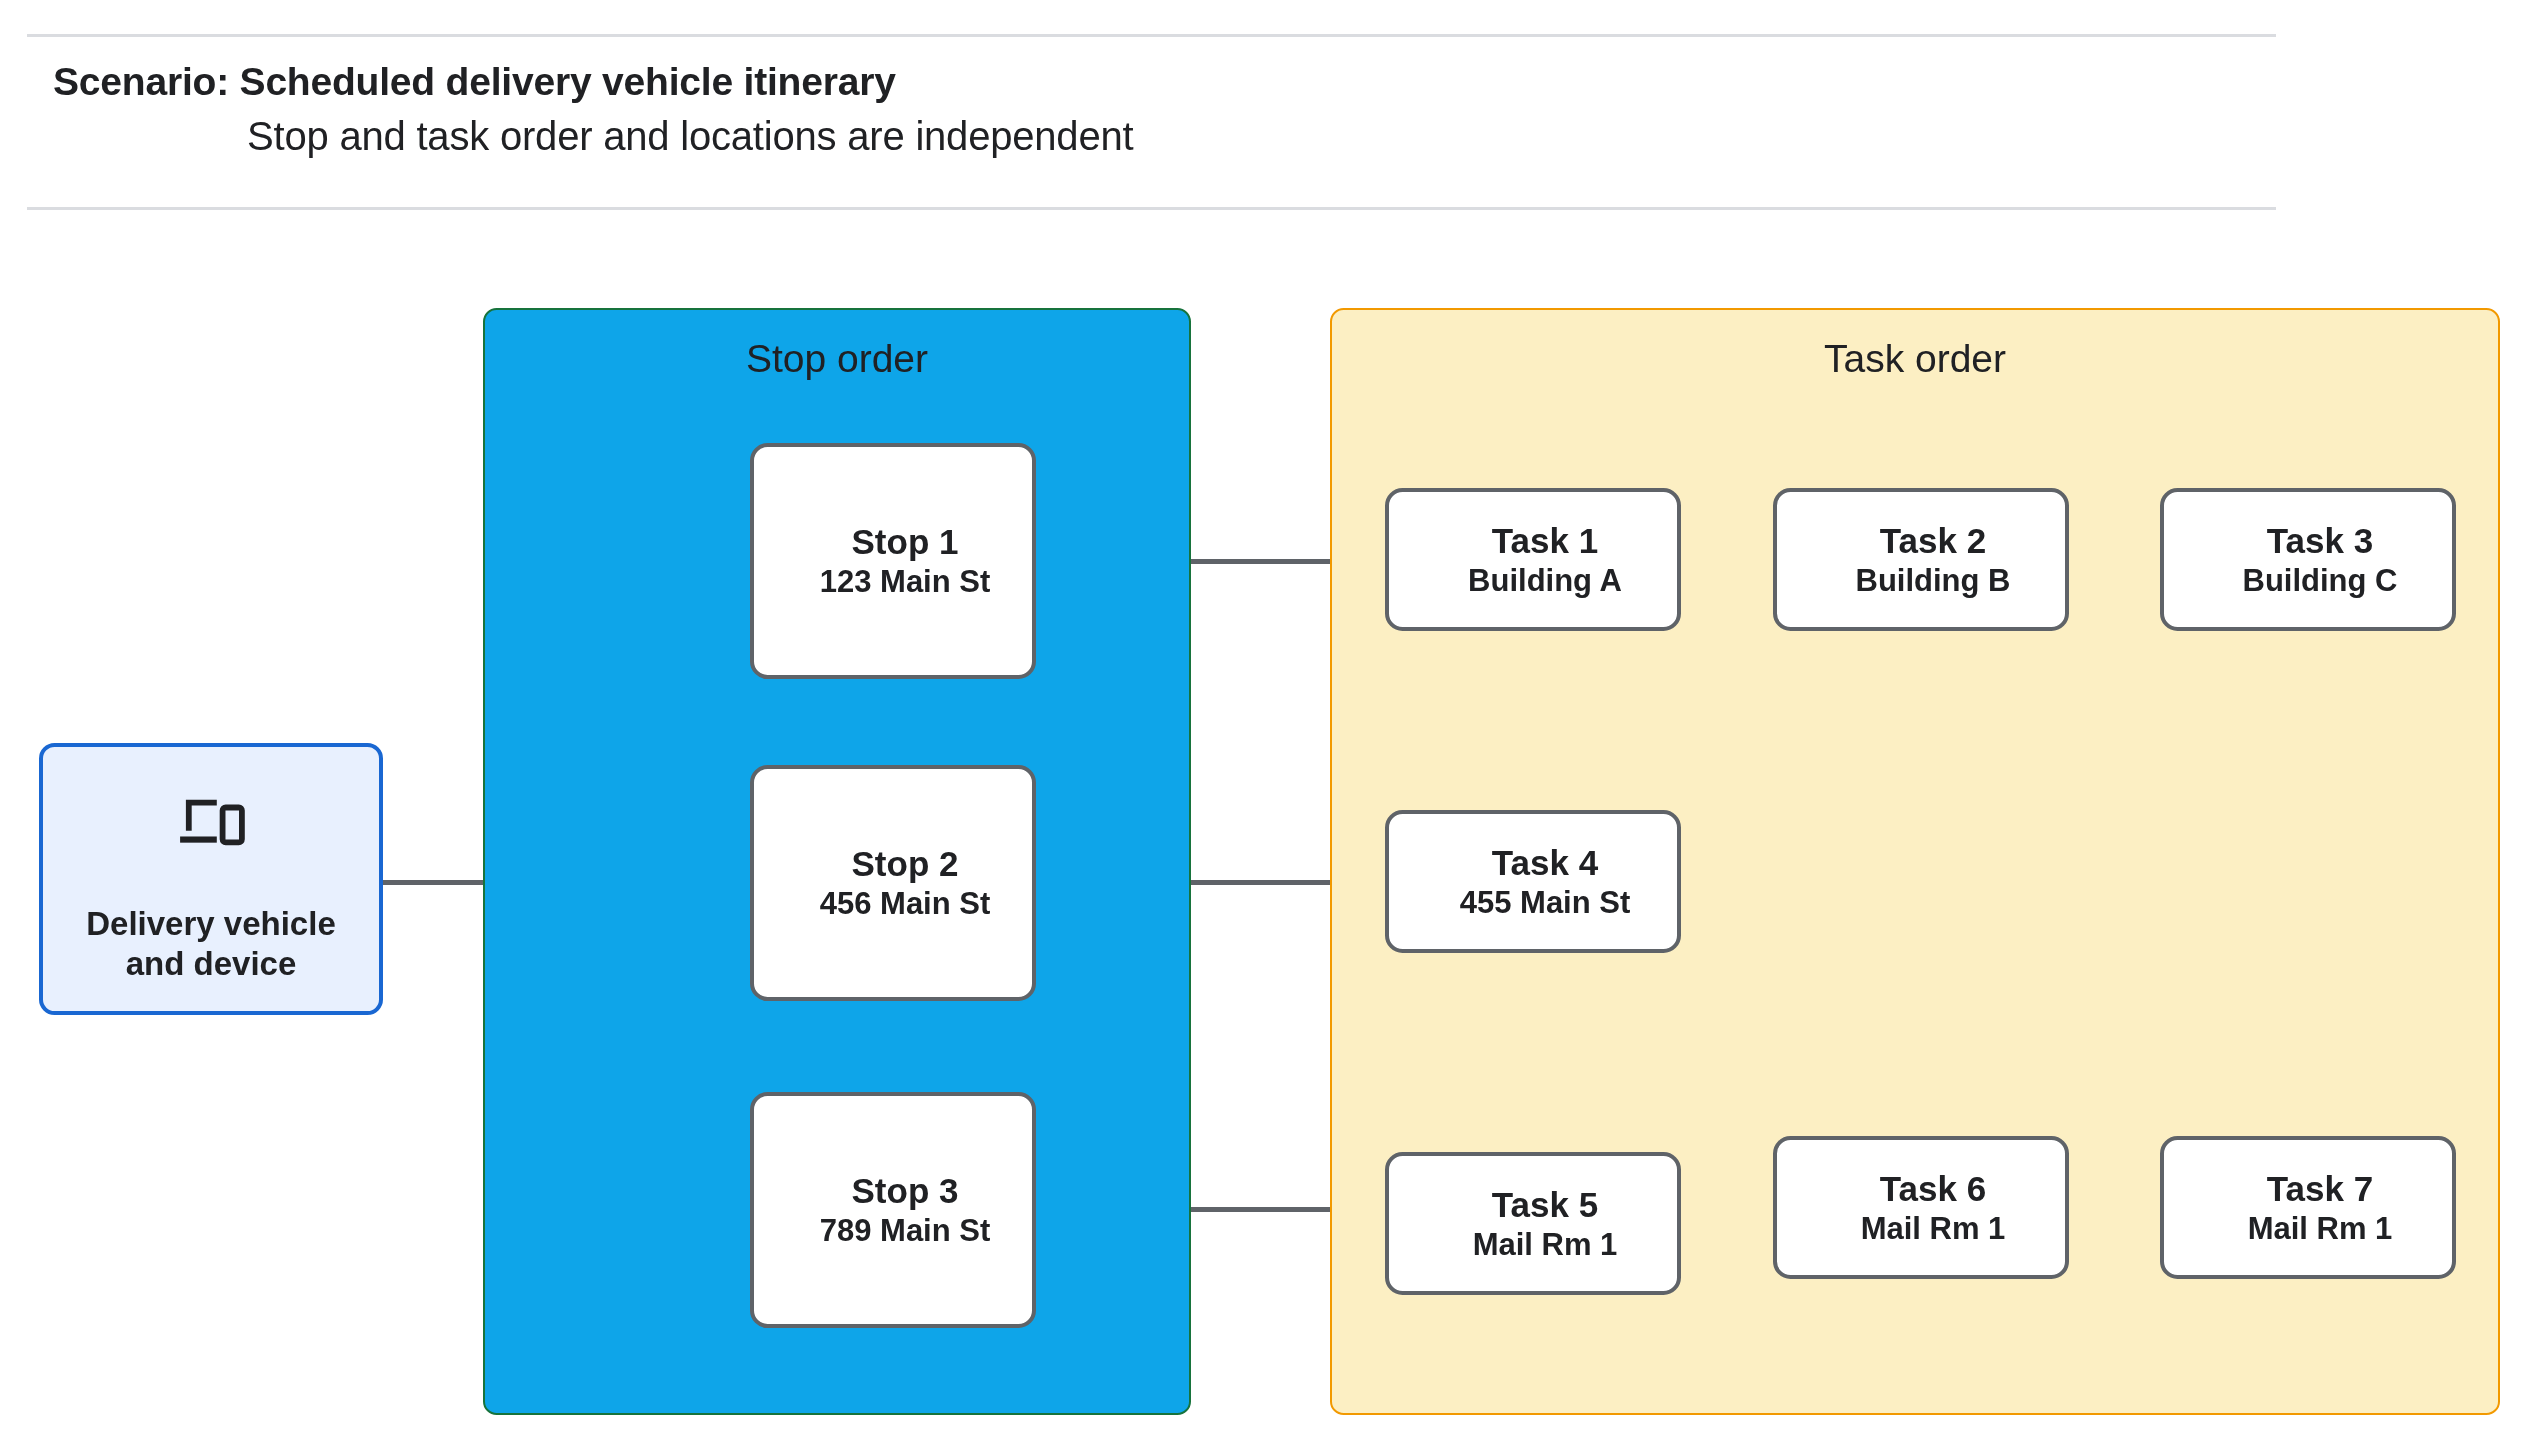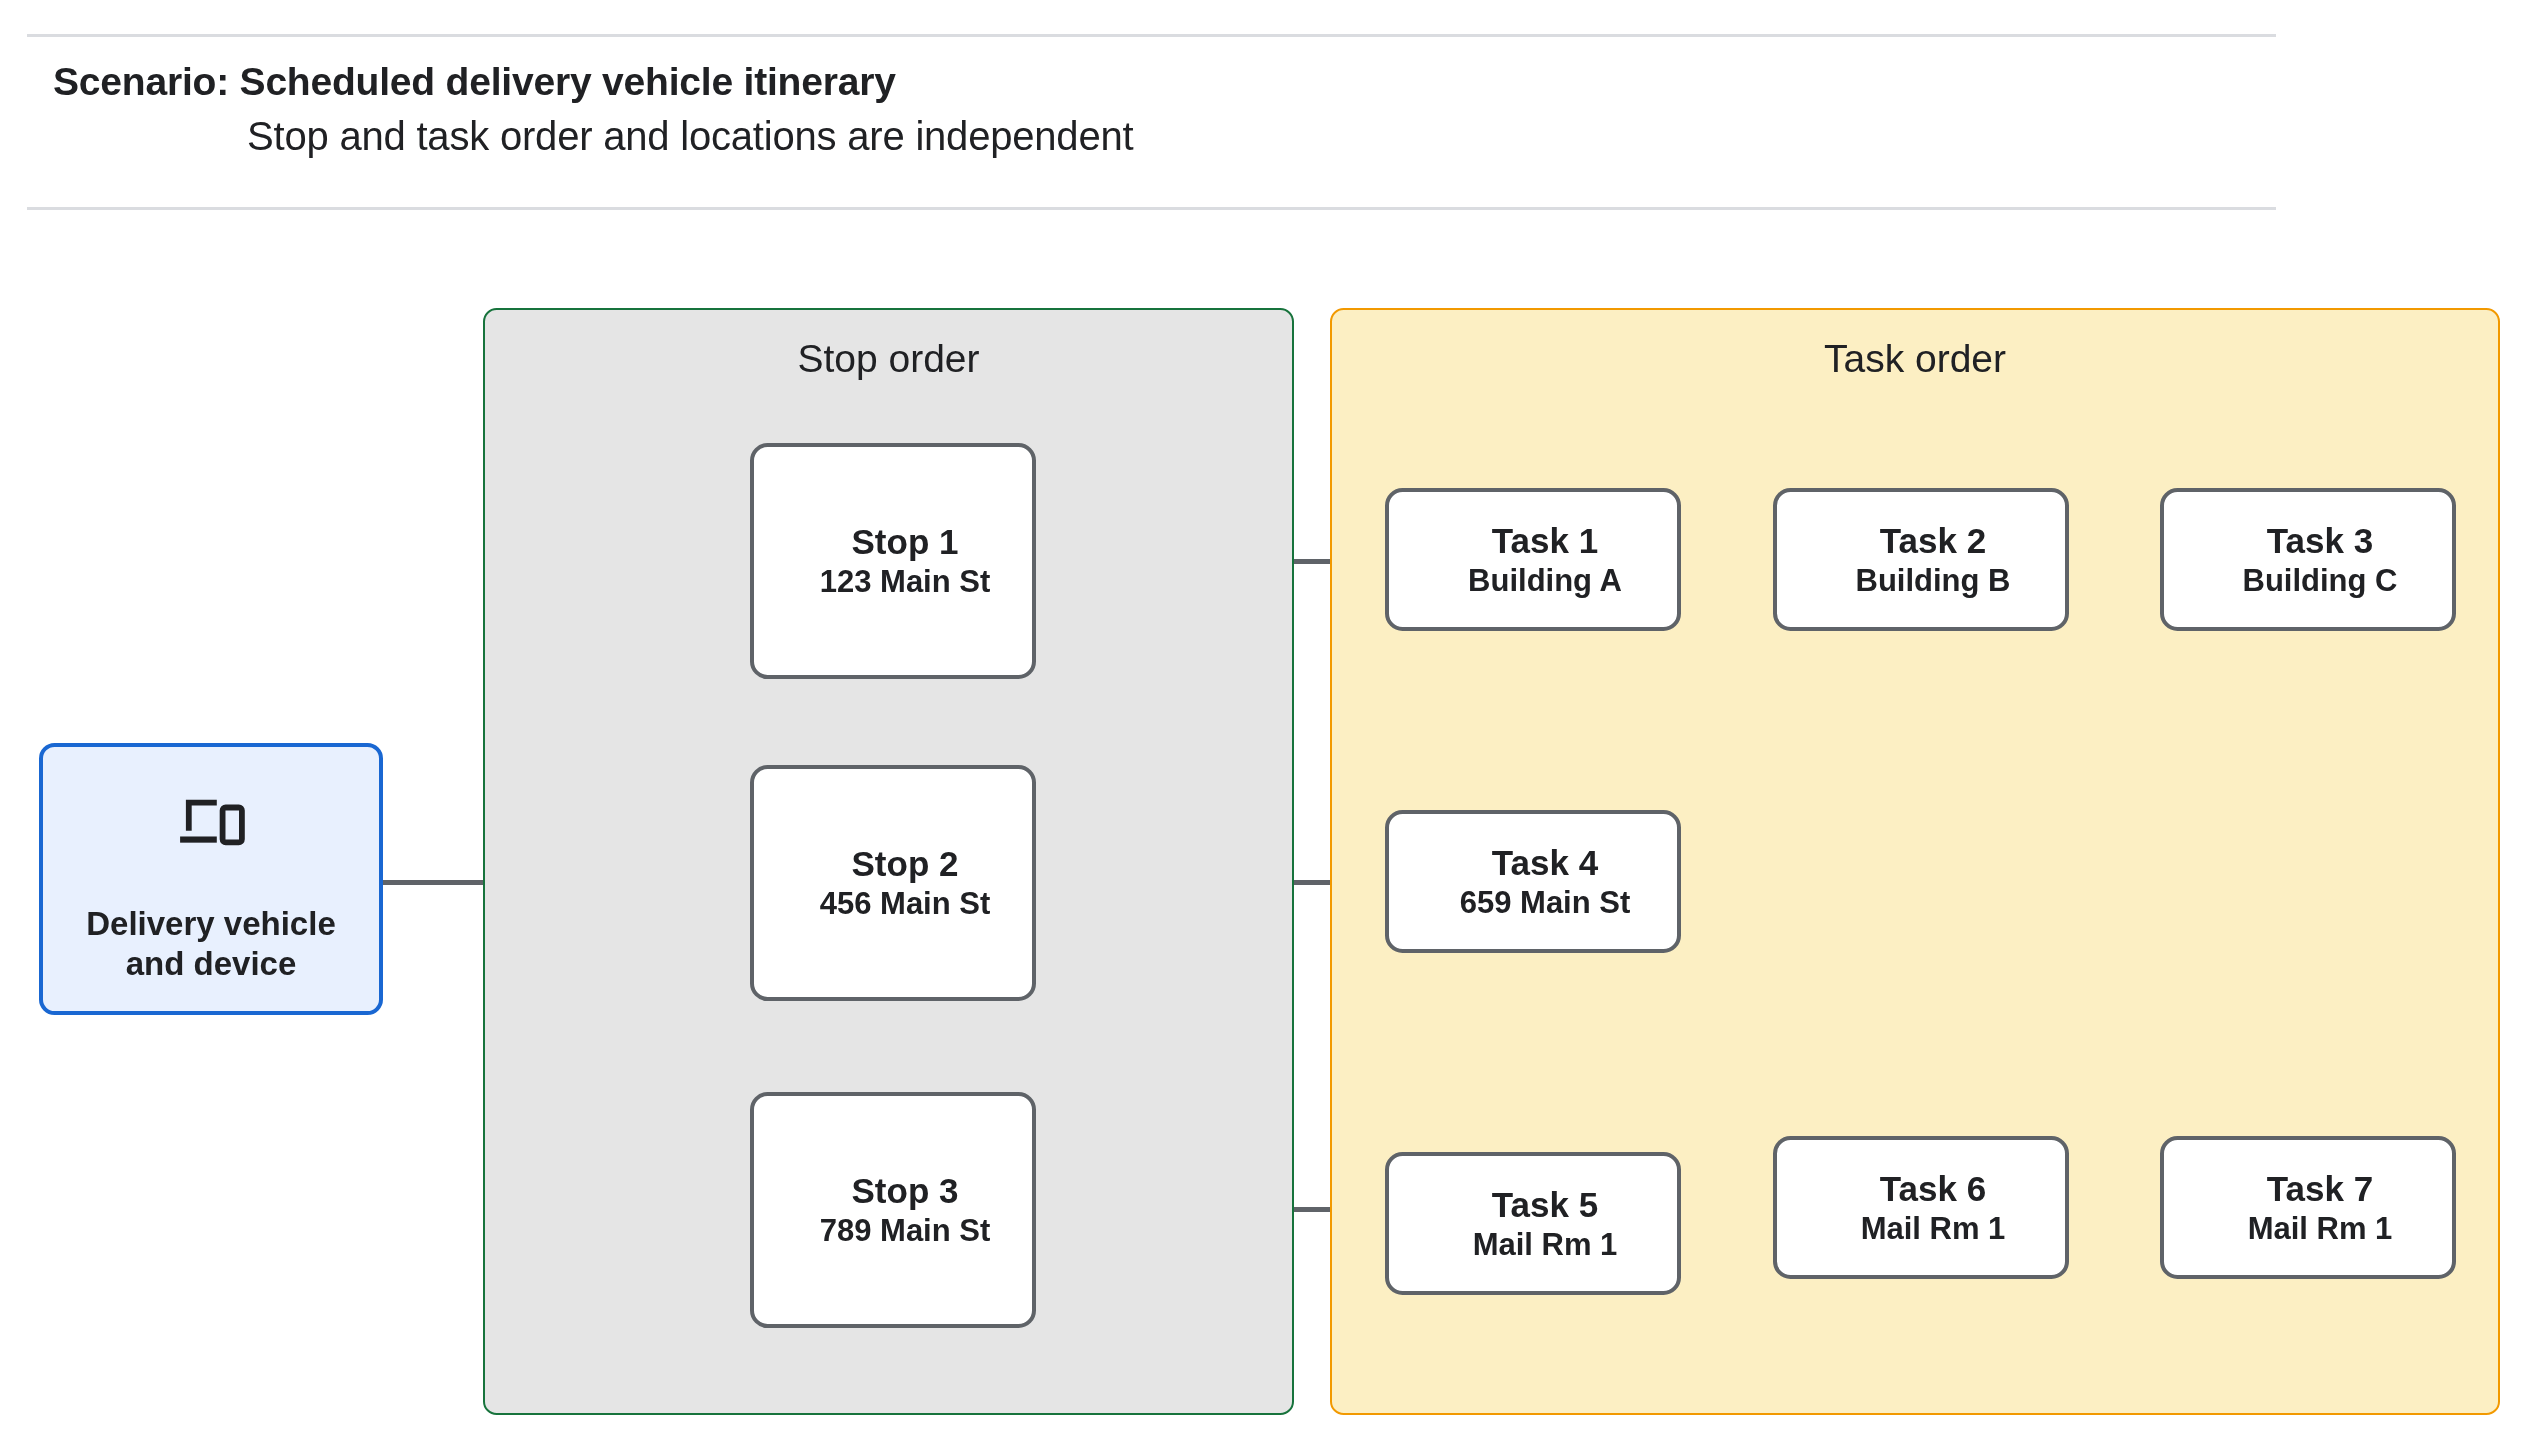--- a/index.html
+++ b/index.html
@@ -54,23 +54,23 @@
 
   
   .panel {
     position: absolute;
     border-radius: 13.6px;
     box-sizing: border-box;
   }
   #panel-stop-order {
     left: 483px;
     top: 308px;
-    width: 811px;
+    width: 708px;
     height: 1107px;
-    background: #e5e5e5;
+    background: #0ea5e9;
     border: 2.9px solid #17733c;
   }
   #panel-task-order {
     left: 1330px;
     top: 308px;
     width: 1170px;
     height: 1107px;
     background: #fcefc3;
     border: 2.9px solid #f29900;
   }
@@ -235,21 +235,21 @@
     <div class="node-sub">Building B</div>
   </div>
 
   <div class="node task-node" style="left:2160px; top:488px;">
     <div class="node-title">Task 3</div>
     <div class="node-sub">Building C</div>
   </div>
 
   <div class="node task-node" style="left:1385px; top:810px;">
     <div class="node-title">Task 4</div>
-    <div class="node-sub">659 Main St</div>
+    <div class="node-sub">455 Main St</div>
   </div>
 
   <div class="node task-node" style="left:1385px; top:1136px;margin-top:16px;">
     <div class="node-title">Task 5</div>
     <div class="node-sub">Mail Rm 1</div>
   </div>
 
   <div class="node task-node" style="left:1773px; top:1136px;">
     <div class="node-title">Task 6</div>
     <div class="node-sub">Mail Rm 1</div>

